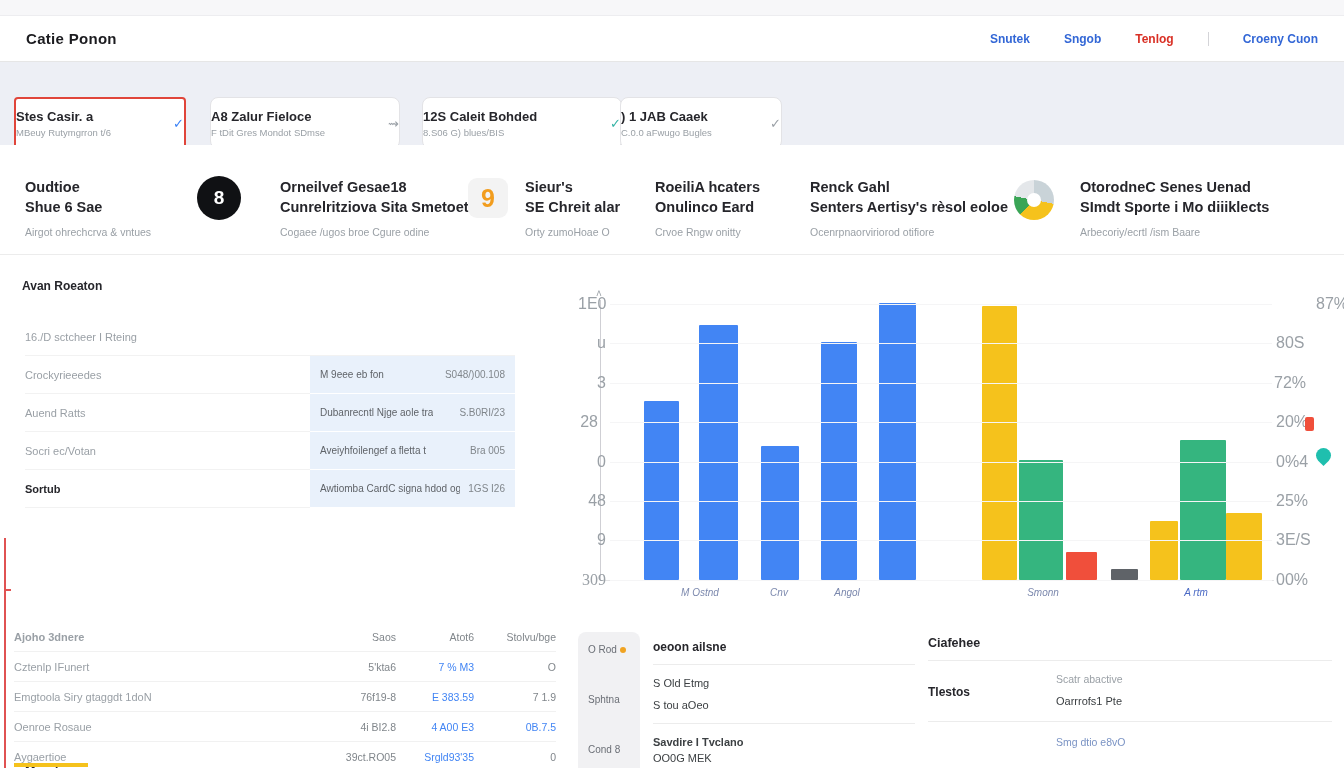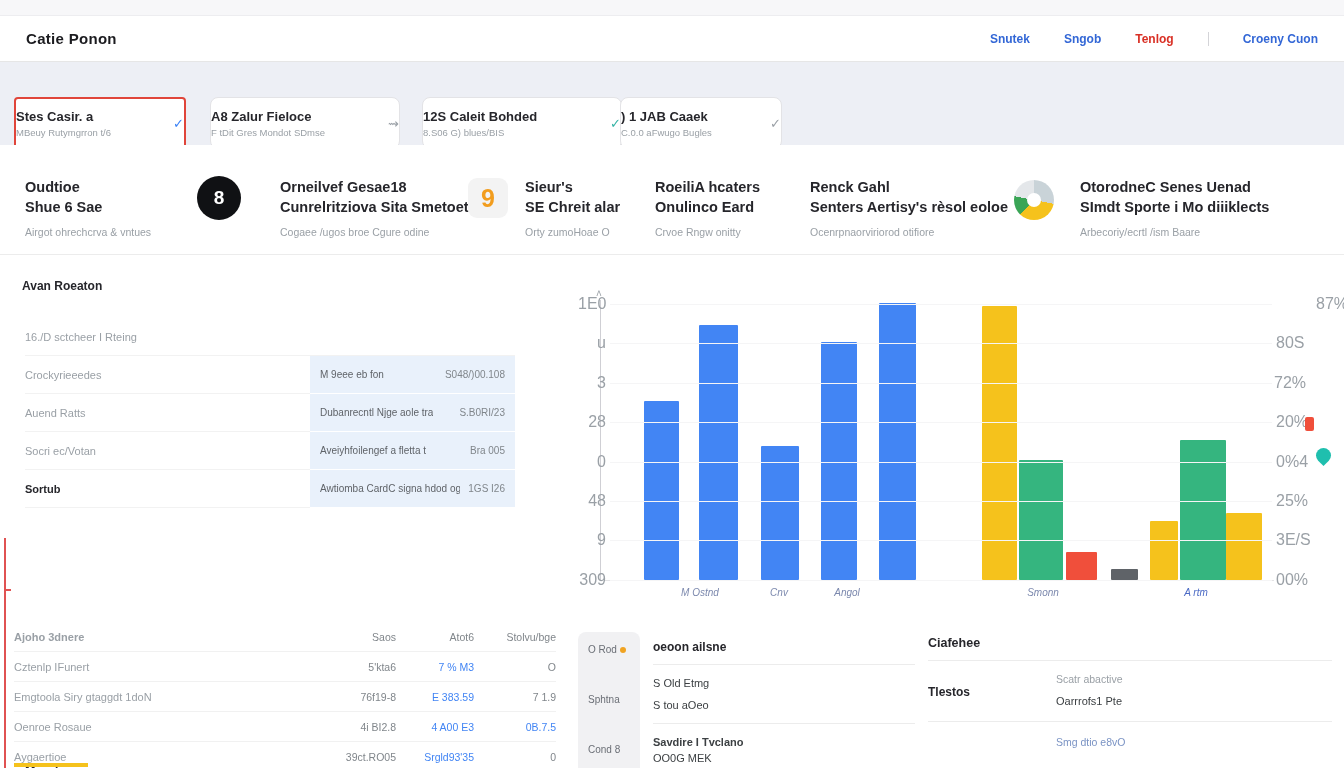--- a/index.html
+++ b/index.html
@@ -239,29 +239,29 @@
         <div class="bar" style="left: 656px; width: 36px; height: 67px; background: rgb(245, 194, 28);"></div>
       </div>
     <div class="baseline"></div>
   <div class="gridline" style="top: 49px;"></div>
       <span class="ylab left" style="top: 49px; left: 8px; width: 28px;">1E0</span>
       <div class="gridline" style="top: 88px;"></div>
       <span class="ylab left" style="top: 88px; left: 8px; width: 28px;">u</span>
       <div class="gridline" style="top: 128px;"></div>
       <span class="ylab left" style="top: 128px; left: 8px; width: 28px;">3</span>
       <div class="gridline" style="top: 167px;"></div>
-      <span class="ylab left" style="top: 167px; left: 8px; width: 28px; text-align: right;">28</span>
+      <span class="ylab left" style="top: 167px; left: 0; width: 28px; text-align: right;">28</span>
       <div class="gridline" style="top: 207px;"></div>
       <span class="ylab left" style="top: 207px; left: 8px; width: 28px;">0</span>
       <div class="gridline" style="top: 246px;"></div>
       <span class="ylab left" style="top: 246px; left: 8px; width: 28px;">48</span>
       <div class="gridline" style="top: 285px;"></div>
       <span class="ylab left" style="top: 285px; left: 8px; width: 28px;">9</span>
       <div class="gridline" style="top: 325px;"></div>
-      <span class="ylab left" style="top: 325px; left: 8px; width: 28px;">309</span>
+      <span class="ylab left" style="top: 325px; left: 8px; width: 28px; font-family: Liberation Serif, serif;">309</span>
       <span class="ylab" style="top: 49px; left: 706px; margin-left: 40px;">87%</span>
       <span class="ylab" style="top: 88px; left: 706px;">80S</span>
       <span class="ylab" style="top: 128px; left: 678px; margin-left: 26px;">72%</span>
       <span class="ylab" style="top: 167px; left: 706px;">20%</span>
       <span class="ylab" style="top: 207px; left: 706px;">0%4</span>
       <span class="ylab" style="top: 246px; left: 706px;">25%</span>
       <span class="ylab" style="top: 285px; left: 706px;">3E/S</span>
       <span class="ylab" style="top: 325px; left: 706px;">00%</span>
       <span class="xlab" style="left: 130px;">M Ostnd</span>
       <span class="xlab" style="left: 209px;">Cnv</span>

